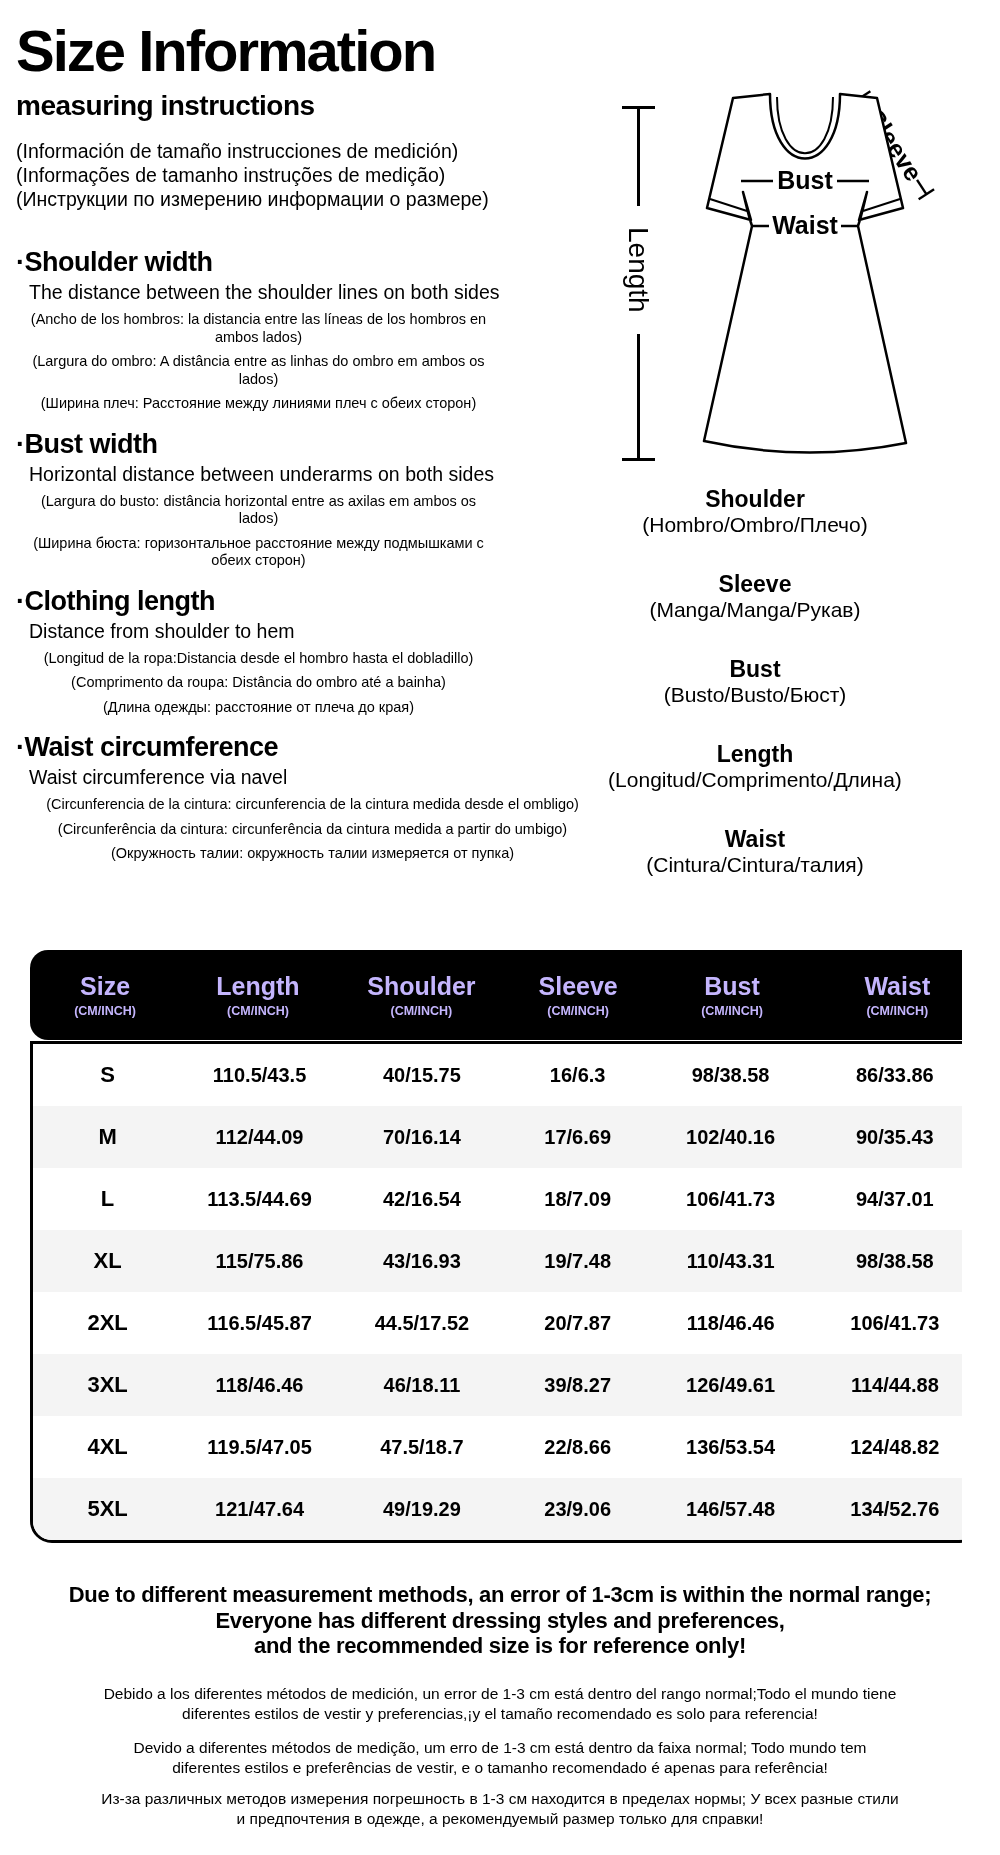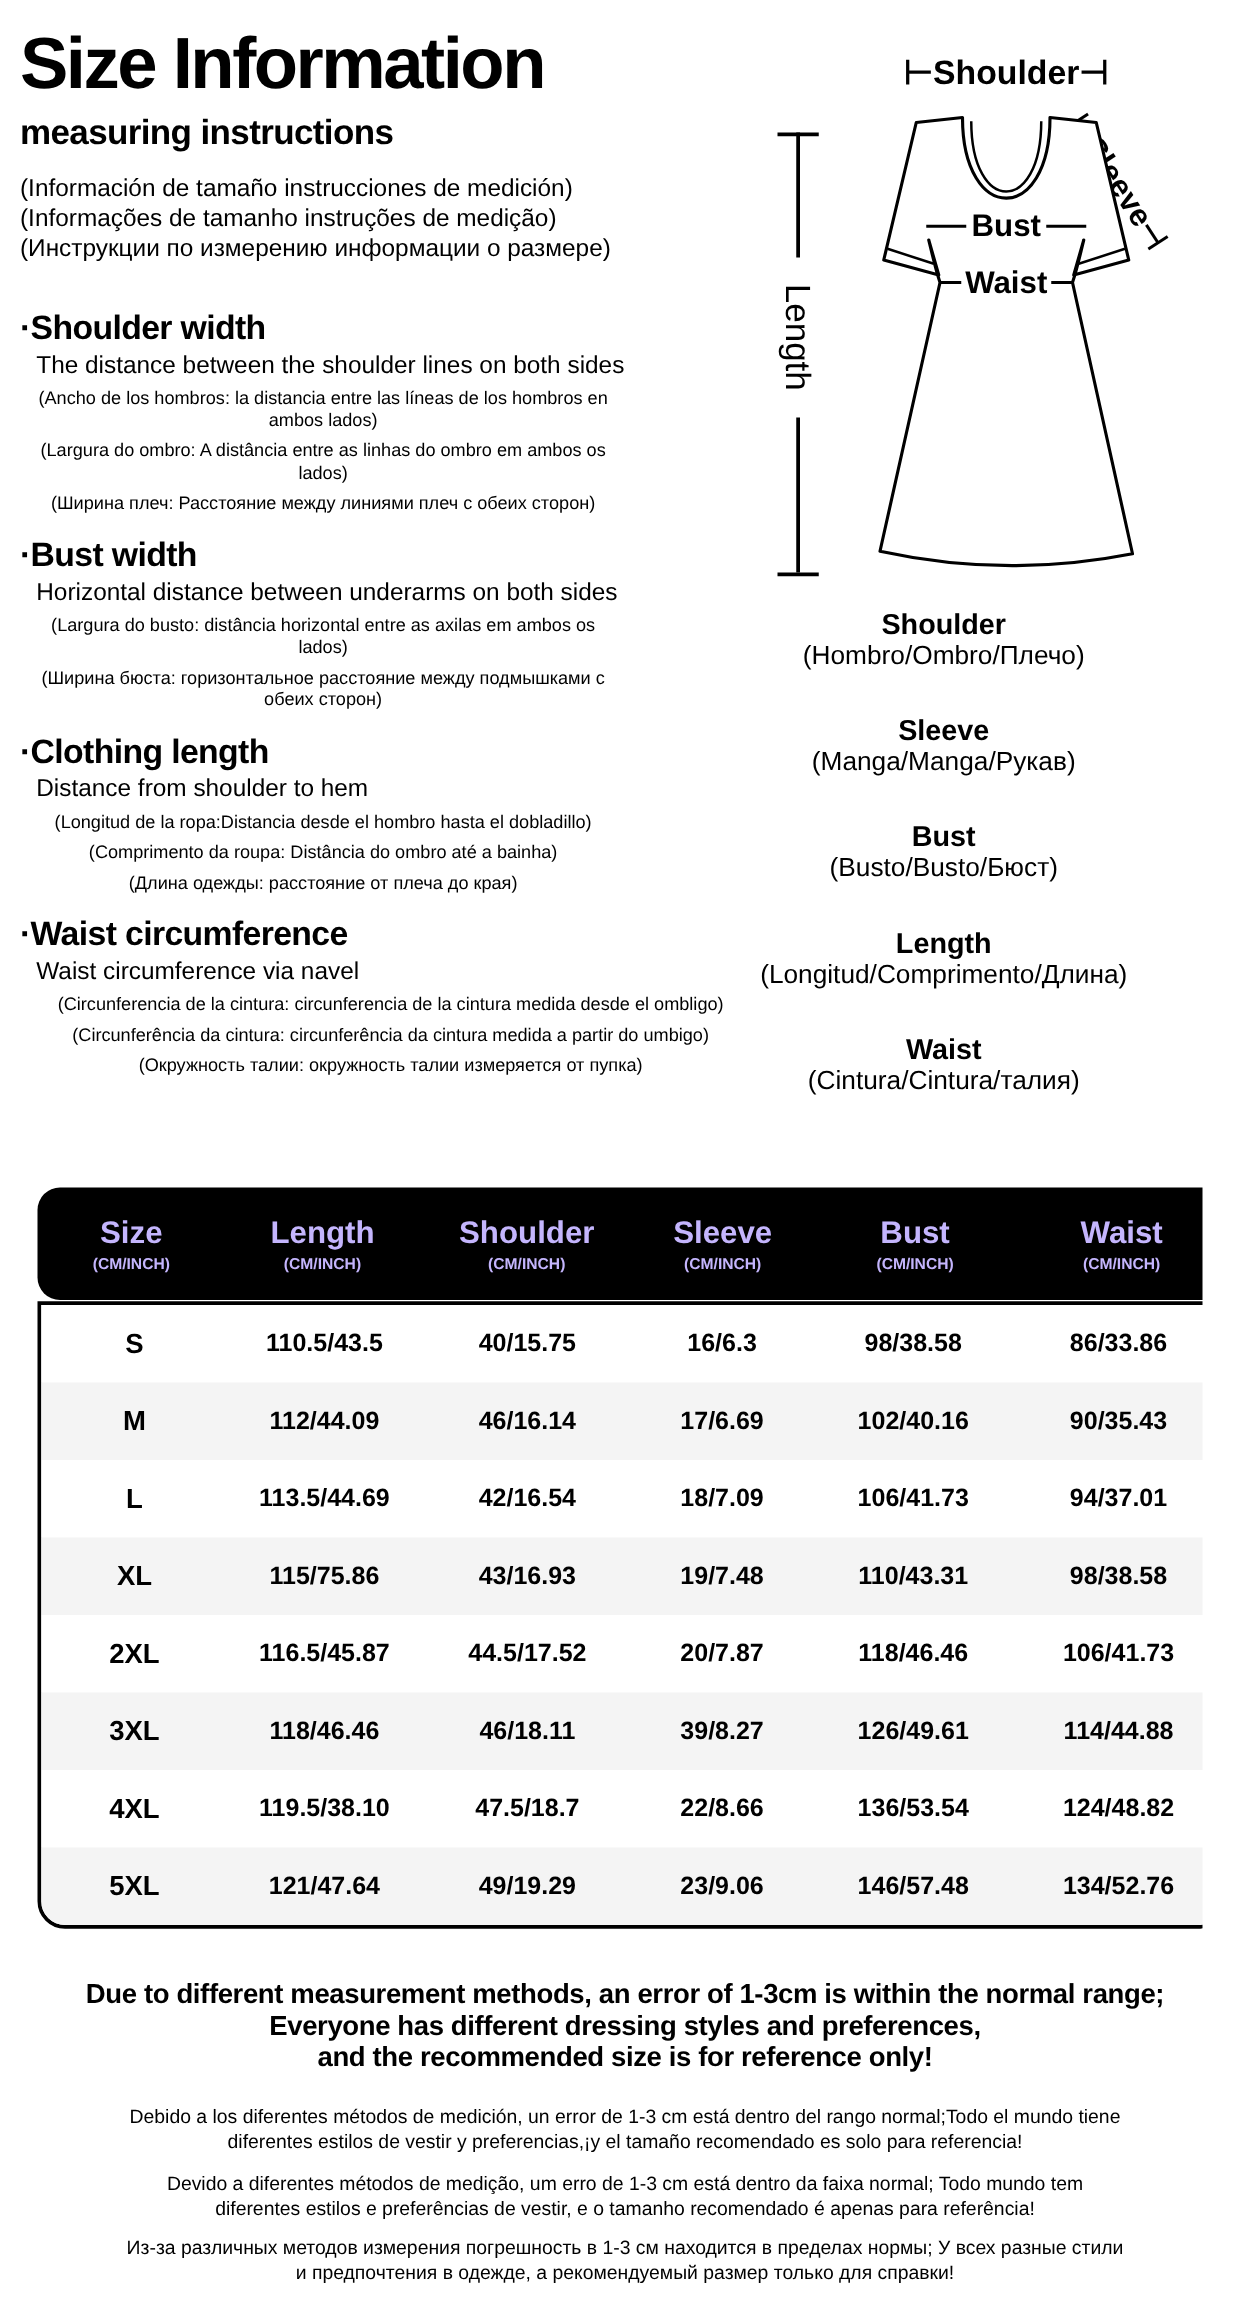--- a/index.html
+++ b/index.html
@@ -108,21 +108,20 @@
             <p class="sec-trans">(Circunferencia de la cintura: circunferencia de la cintura medida desde el ombligo)</p>
             <p class="sec-trans">(Circunferência da cintura: circunferência da cintura medida a partir do umbigo)</p>
             <p class="sec-trans">(Окружность талии: окружность талии измеряется от пупка)</p>
           </div>
   </div>
       </div>
   </div>
 
   <div class="diagram">
 
-    <div class="shoulder-arrow">⊢Shoulder⊣</div>
     <div class="sleeve-arrow">⊢Sleeve⊣</div>
 
     <div class="len-cap" style="top:106px;"></div>
     <div class="len-seg" style="top:106px;height:100px;"></div>
     <div class="len-label">Length</div>
     <div class="len-seg" style="top:334px;height:124px;"></div>
     <div class="len-cap" style="top:458px;"></div>
 
     <svg class="dress-svg" width="220" height="378" viewBox="0 0 220 378">
       <path d="M75,6 L38,10 L12,120 L56,132 L48,104 C51,116 53,126 57,138 L9,353 Q110,375 211,355 L163,138 C167,126 169,116 172,104 L164,132 L208,120 L182,10 L145,6 C145,92 75,92 75,6 Z" fill="#fff" stroke="#000" stroke-width="2.5" stroke-linejoin="round"></path>
@@ -193,21 +192,21 @@
           <div class="c-size">S</div>
           <div class="c-val">110.5/43.5</div>
           <div class="c-val">40/15.75</div>
           <div class="c-val">16/6.3</div>
           <div class="c-val">98/38.58</div>
           <div class="c-val">86/33.86</div>
         </div>
         <div class="t-row">
           <div class="c-size">M</div>
           <div class="c-val">112/44.09</div>
-          <div class="c-val">46/16.14</div>
+          <div class="c-val">70/16.14</div>
           <div class="c-val">17/6.69</div>
           <div class="c-val">102/40.16</div>
           <div class="c-val">90/35.43</div>
         </div>
         <div class="t-row">
           <div class="c-size">L</div>
           <div class="c-val">113.5/44.69</div>
           <div class="c-val">42/16.54</div>
           <div class="c-val">18/7.09</div>
           <div class="c-val">106/41.73</div>
@@ -232,21 +231,21 @@
         <div class="t-row">
           <div class="c-size">3XL</div>
           <div class="c-val">118/46.46</div>
           <div class="c-val">46/18.11</div>
           <div class="c-val">39/8.27</div>
           <div class="c-val">126/49.61</div>
           <div class="c-val">114/44.88</div>
         </div>
         <div class="t-row">
           <div class="c-size">4XL</div>
-          <div class="c-val">119.5/38.10</div>
+          <div class="c-val">119.5/47.05</div>
           <div class="c-val">47.5/18.7</div>
           <div class="c-val">22/8.66</div>
           <div class="c-val">136/53.54</div>
           <div class="c-val">124/48.82</div>
         </div>
         <div class="t-row">
           <div class="c-size">5XL</div>
           <div class="c-val">121/47.64</div>
           <div class="c-val">49/19.29</div>
           <div class="c-val">23/9.06</div>

